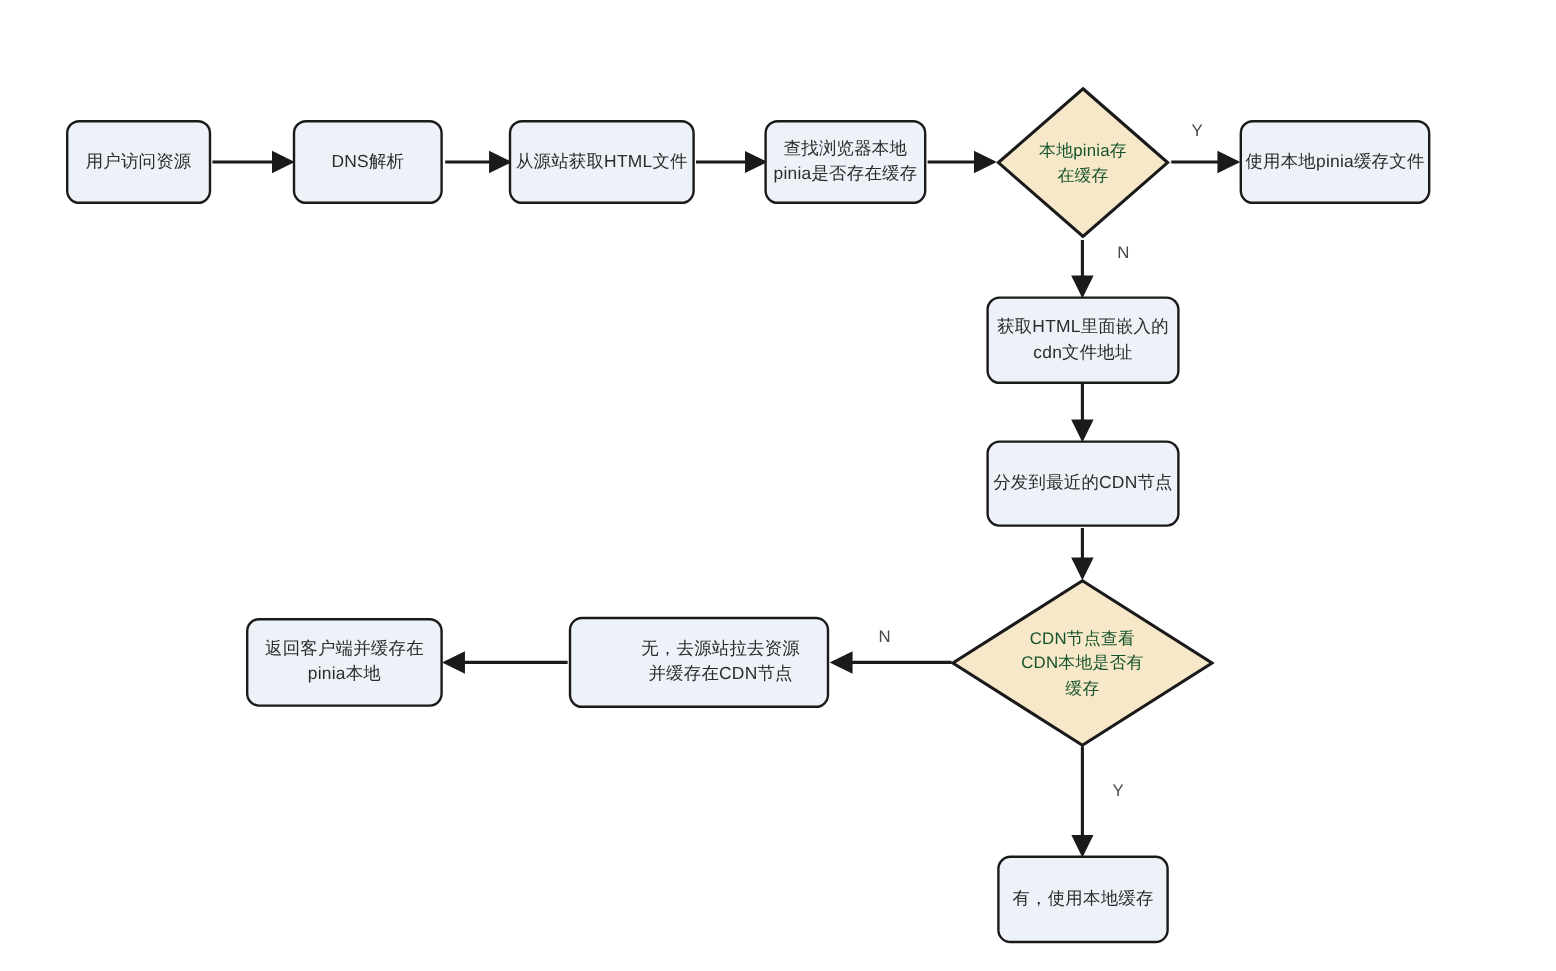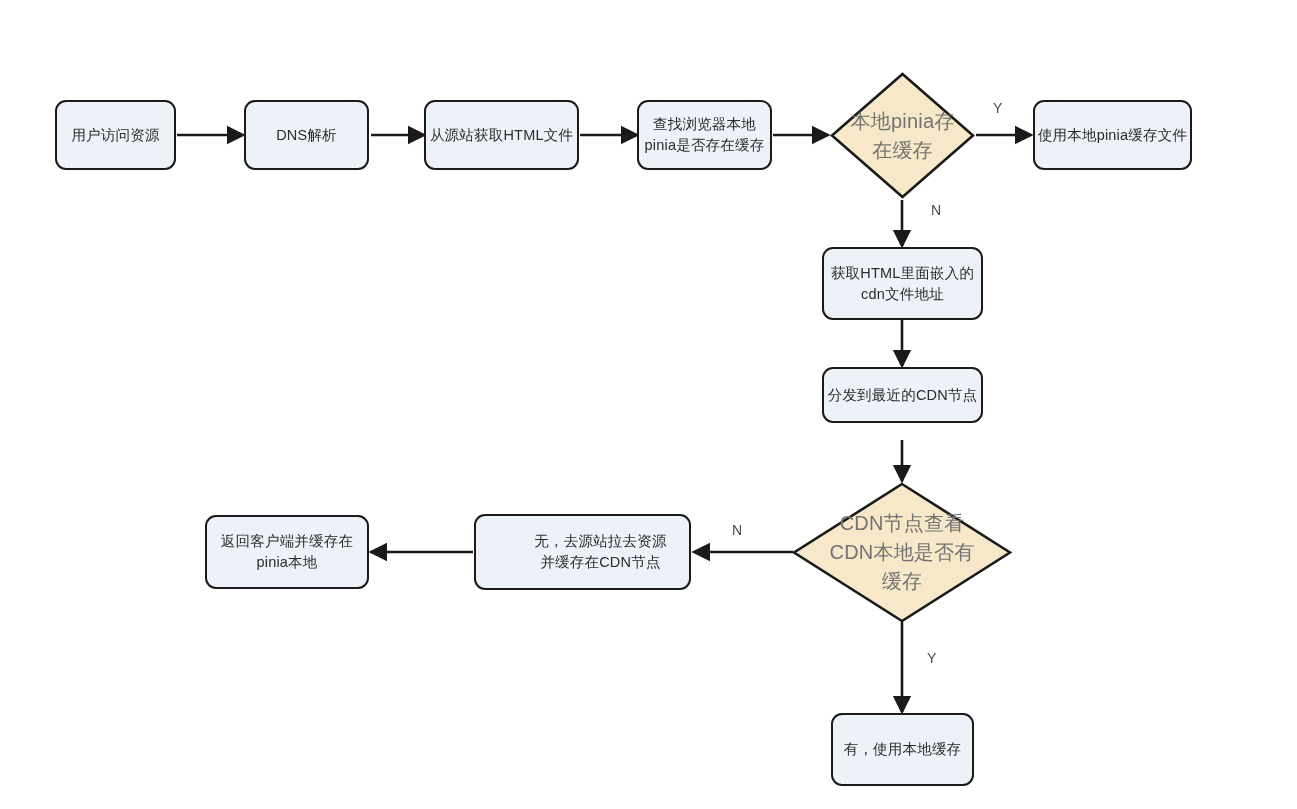--- a/index.html
+++ b/index.html
@@ -49,22 +49,22 @@
   .diamond-wrap .dtext {
     position: absolute;
     left: 0;
     top: 0;
     width: 100%;
     height: 100%;
     display: flex;
     align-items: center;
     justify-content: center;
     text-align: center;
-    color: #737373;
-    font-size: 20px;
+    color: #14532d;
+    font-size: 14px;
     line-height: 1.45;
     letter-spacing: 0.2px;
     white-space: pre-line;
     pointer-events: none;
   }
   .edge-label {
     position: absolute;
     color: #4a4a4a;
     font-size: 14px;
     letter-spacing: 0.5px;
@@ -129,21 +129,21 @@
     </svg>
     <div class="dtext">本地pinia存
 在缓存</div>
   </div>
 
   <div class="node proc" style="left:1033px; top:100px; width:159px; height:70px;">使用本地pinia缓存文件</div>
 
   <div class="node proc" style="left:822px; top:247px; width:161px; height:73px;">获取HTML里面嵌入的
 cdn文件地址</div>
 
-  <div class="node proc" style="left:822px; top:367px; width:161px; height:56px;">分发到最近的CDN节点</div>
+  <div class="node proc" style="left:822px; top:367px; width:161px; height:72px;">分发到最近的CDN节点</div>
 
   <div class="diamond-wrap" style="left:792px; top:482px; width:220px; height:141px;">
     <svg class="layer" style="width:220px;height:141px;position:absolute;left:0;top:0;" viewBox="0 0 220 141" xmlns="http://www.w3.org/2000/svg">
       <polygon points="110,2 218,70.5 110,139 2,70.5" fill="#f6e8c8" stroke="#1a1a1a" stroke-width="2.6" stroke-linejoin="miter"></polygon>
     </svg>
     <div class="dtext">CDN节点查看
 CDN本地是否有
 缓存</div>
   </div>
 

